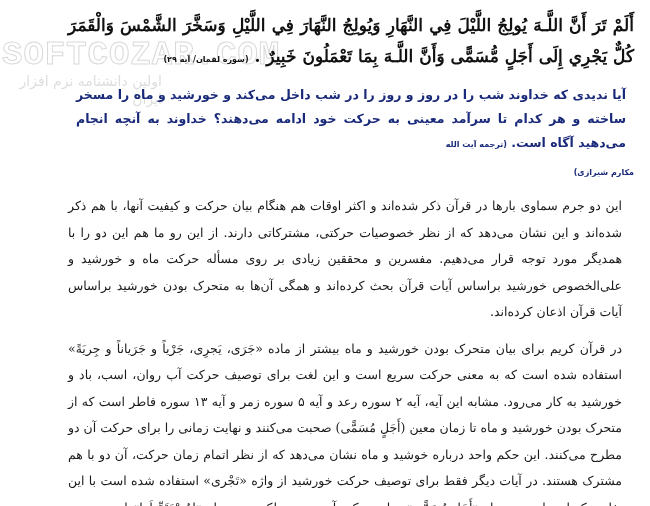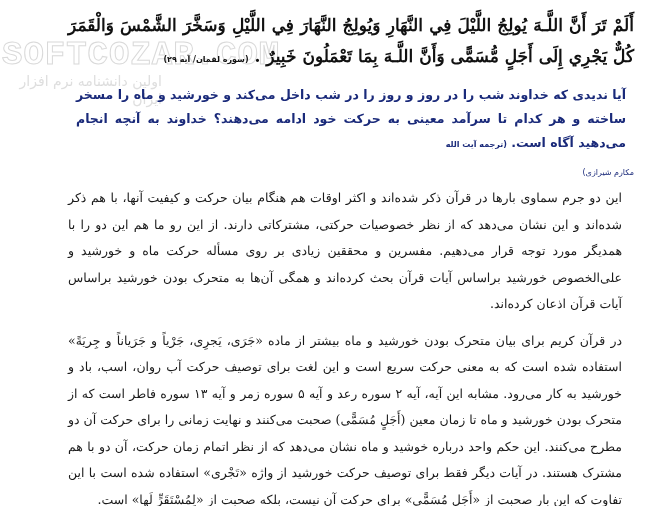--- a/index.html
+++ b/index.html
@@ -4,21 +4,21 @@
 <style>
   html, body { margin:0; padding:0; background:#ffffff; }
   body { width:650px; height:506px; overflow:hidden; position:relative;
          font-family:"DejaVu Sans", sans-serif; }
   .page { position:absolute; left:68px; top:8px; width:566px; direction:rtl; text-align:justify; }
   .verse { color:#111; font-weight:bold; font-family:"DejaVu Serif", serif;
            font-size:17px; line-height:31px; margin:0; text-align:justify; text-align-last:right; }
   .ref { font-size:8px; font-weight:bold; color:#111; font-family:"DejaVu Sans", sans-serif; }
   .trans { color:#1a2a7a; font-weight:bold; font-size:12.5px; line-height:24px; margin:8px; text-align:justify; }
   .trans .credit { font-size:8px; }
-  .credit-line { font-size:8px; color:#1a2a7a; font-weight:normal; line-height:16px; margin:0 0 4px 0; }
+  .credit-line { font-size:8px; color:#1a2a7a; font-weight:bold; line-height:16px; margin:0 0 12px 0; }
   .body-p { color:#1a1a1a; font-size:12.5px; line-height:26.5px; margin:0 12px 10px 0;
             font-family:"DejaVu Serif", serif; text-align:justify; }
   .watermark { position:absolute; left:2px; top:38px; direction:ltr; pointer-events:none; }
   .wm-1 { font-family:Liberation Mono, monospace; font-weight:bold; font-size:34px;
           color:rgba(200,200,200,0.45); letter-spacing:1px; line-height:34px;
           -webkit-text-stroke:1px rgba(180,180,180,0.5); color:rgba(255,255,255,0.3); }
   .wm-2 { font-family:"DejaVu Sans", sans-serif; font-size:14px; color:rgba(190,190,190,0.5);
           direction:rtl; text-align:right; width:160px; line-height:18px; }
 </style>
 </head>

